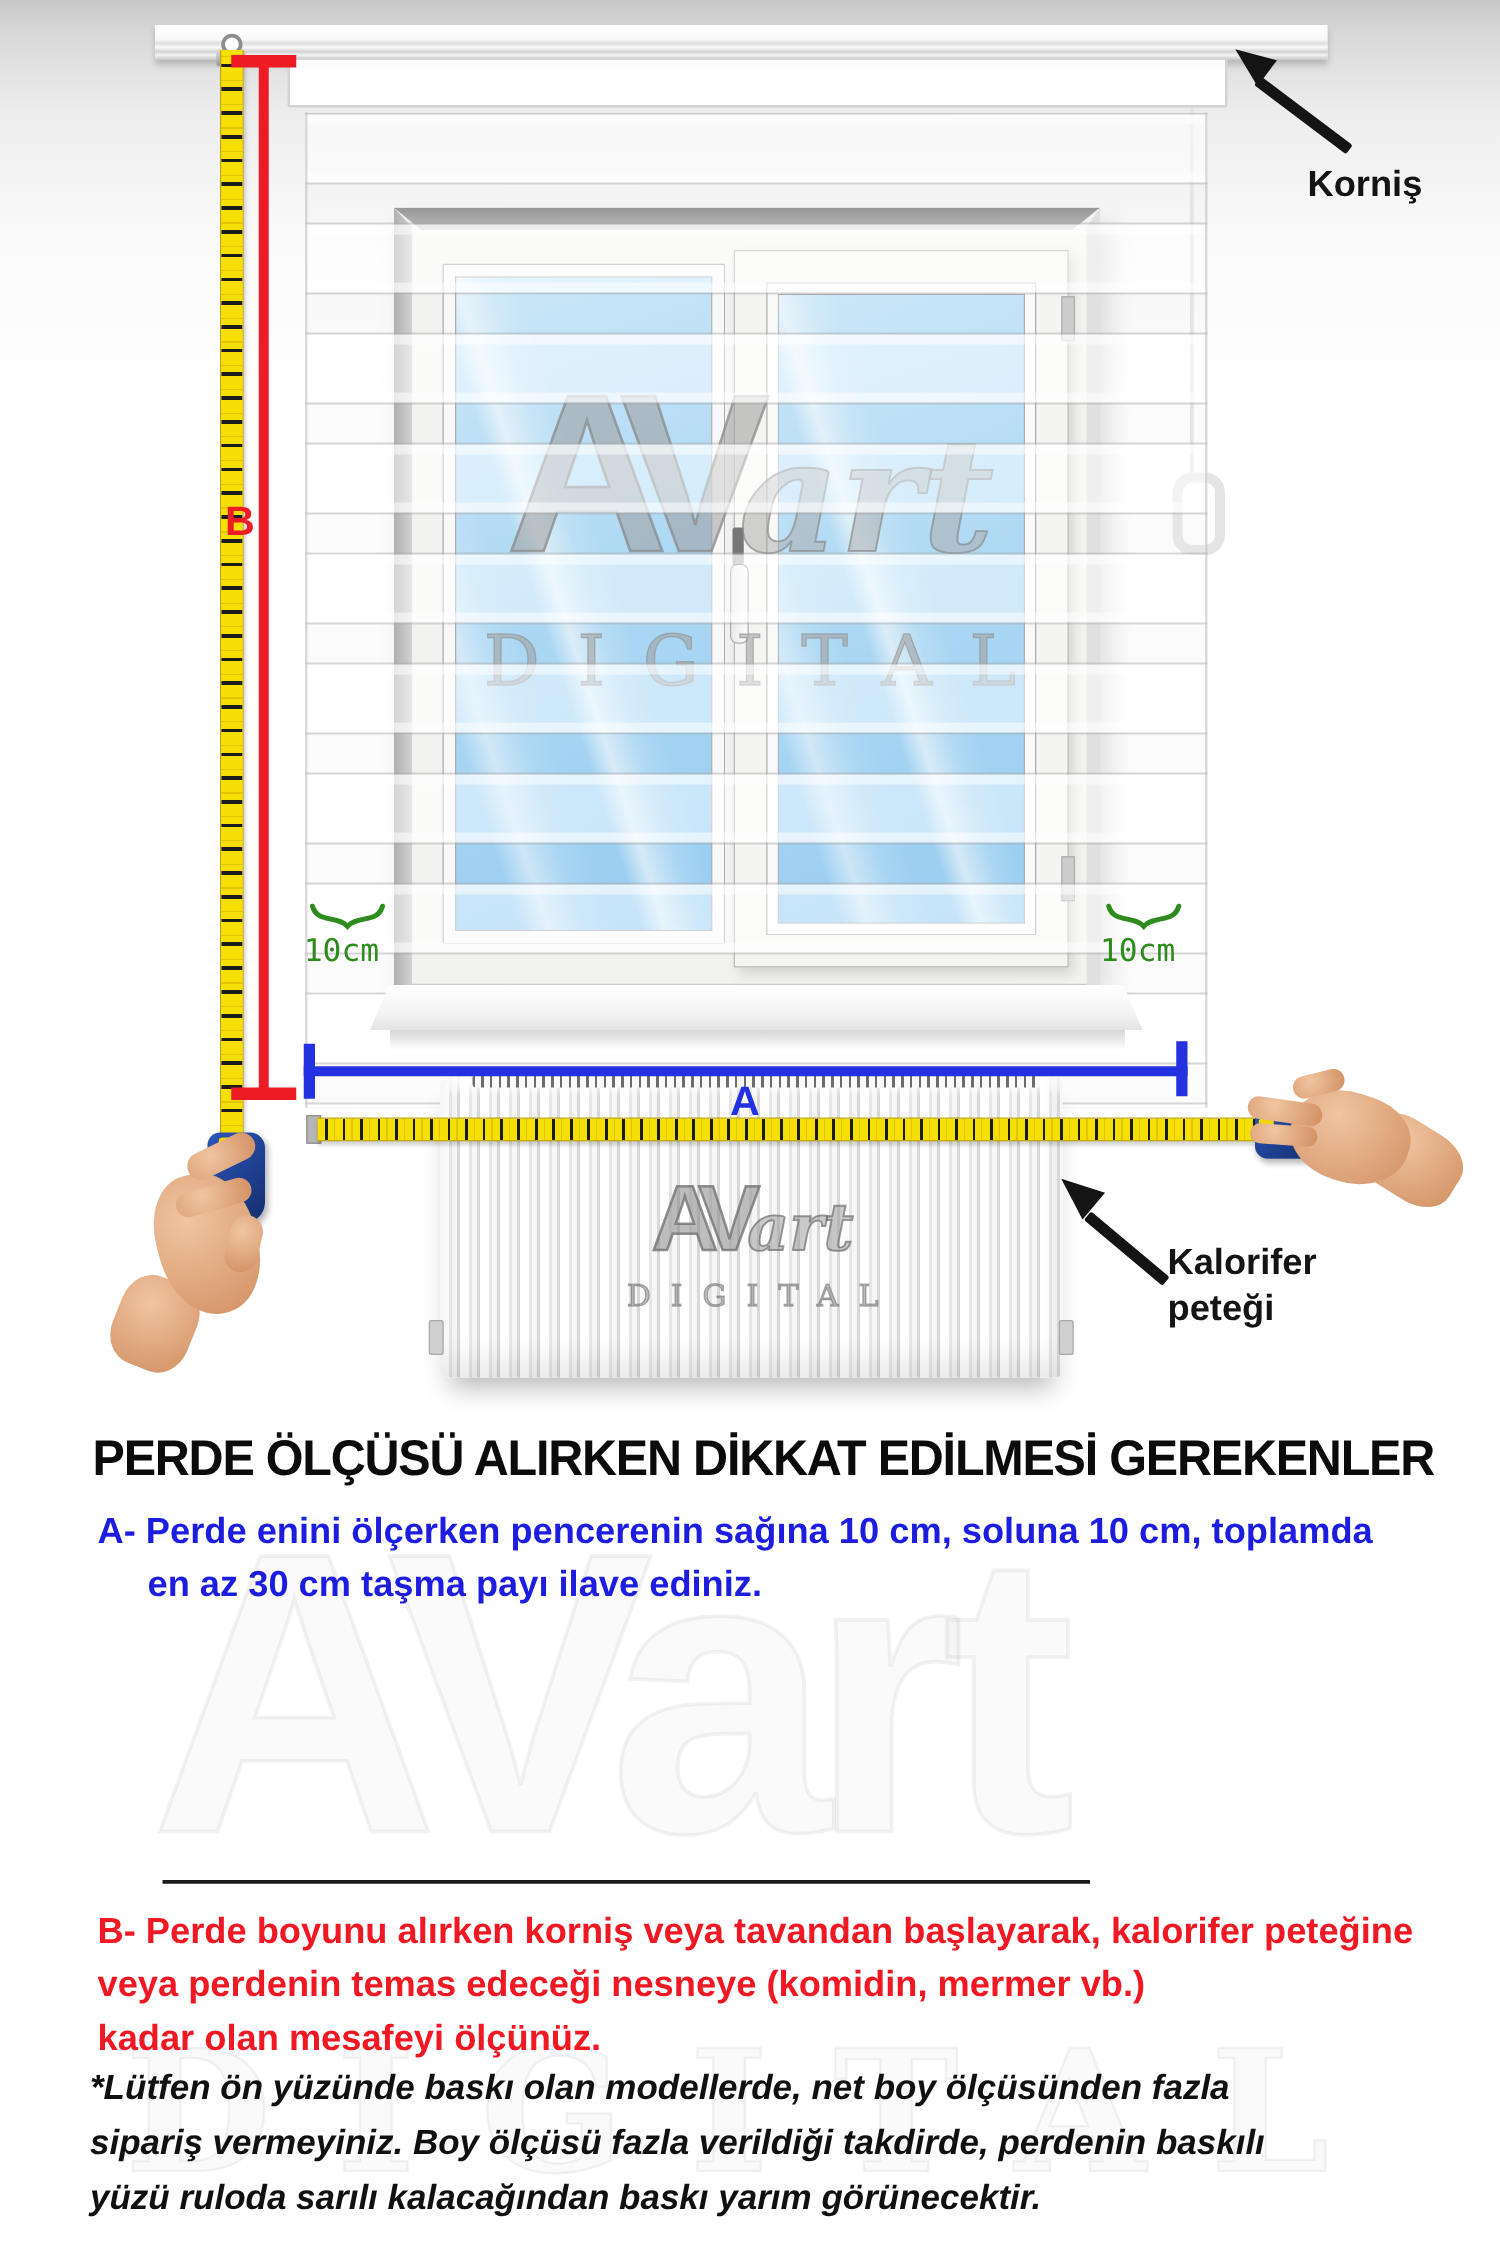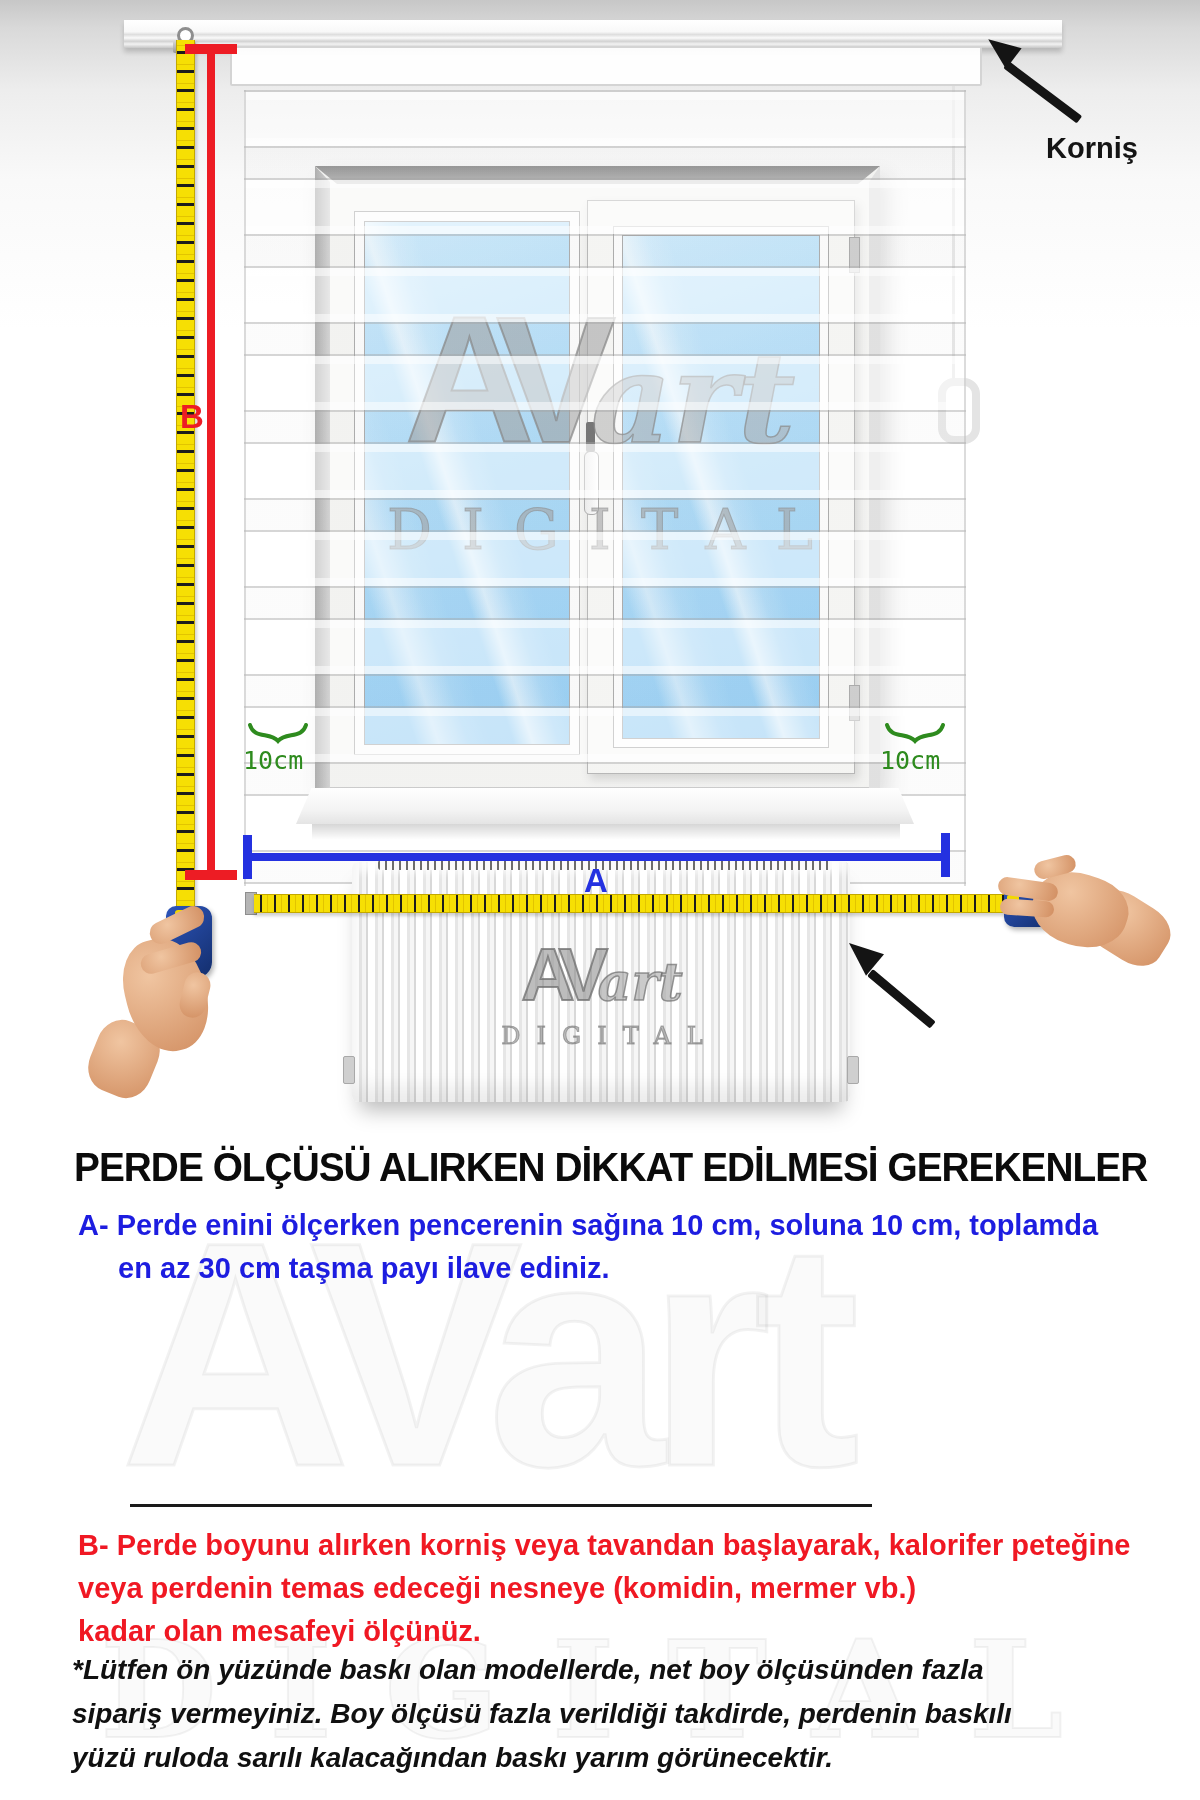--- a/index.html
+++ b/index.html
@@ -254,20 +254,24 @@
       </div>
       <div class="wm-digital">DIGITAL</div>
     </div>
 
     <div class="abs arrow-head" style="left:985px;top:36px;border-width:13px 32px 13px 0;border-color:transparent #141414 transparent transparent;transform:rotate(37deg);"></div>
     <div class="abs arrow-shaft" style="left:1006px;top:60px;width:92px;transform:rotate(37deg);"></div>
     <div class="abs callout label-kornis">Korniş</div>
 
     <div class="abs arrow-head" style="left:845px;top:940px;border-width:14px 34px 14px 0;border-color:transparent #141414 transparent transparent;transform:rotate(40deg);"></div>
     <div class="abs arrow-shaft" style="left:870px;top:968px;width:82px;transform:rotate(40deg);"></div>
+    <div class="abs callout label-kalorifer">
+      <span class="line">Kalorifer</span>
+      <span class="line">peteği</span>
+    </div>
   </div>
 
   <div class="abs ghost ghost-av">AVart</div>
   <div class="abs ghost ghost-digital">DIGITAL</div>
 
   <h1 class="abs heading">PERDE ÖLÇÜSÜ ALIRKEN DİKKAT EDİLMESİ GEREKENLER</h1>
 
   <div class="abs para para-a">
     <span class="line l1">A- Perde enini ölçerken pencerenin sağına 10 cm, soluna 10 cm, toplamda</span>
     <span class="line l2">en az 30 cm taşma payı ilave ediniz.</span>

